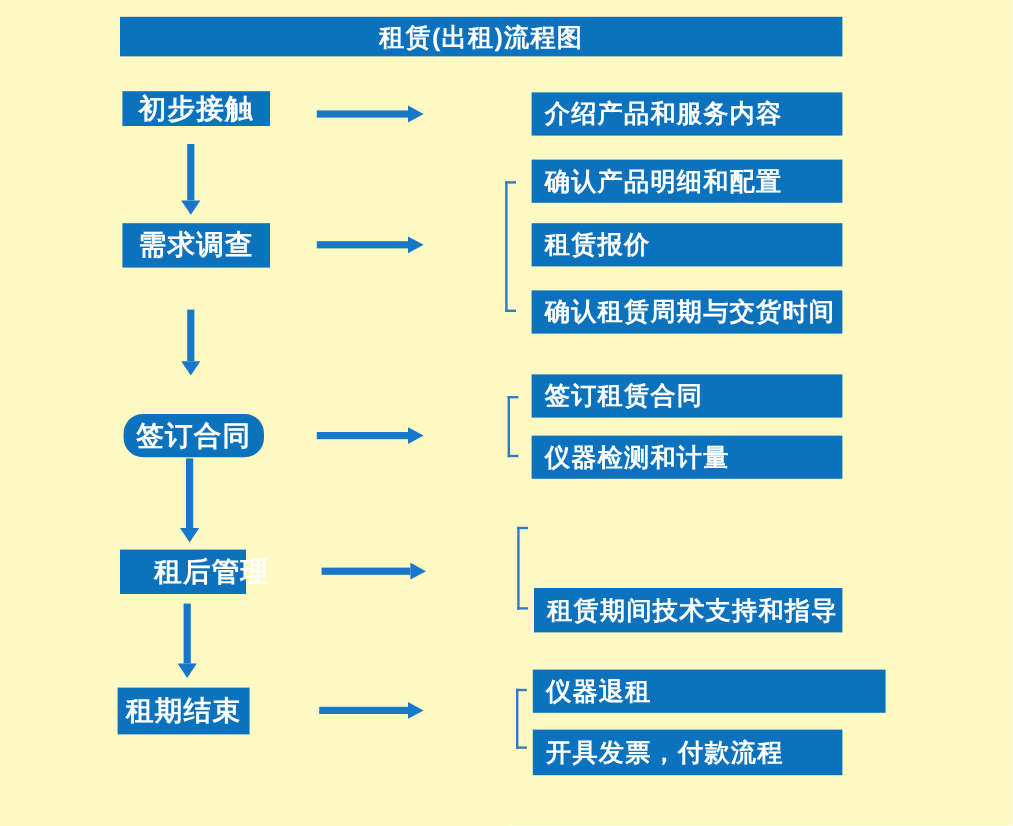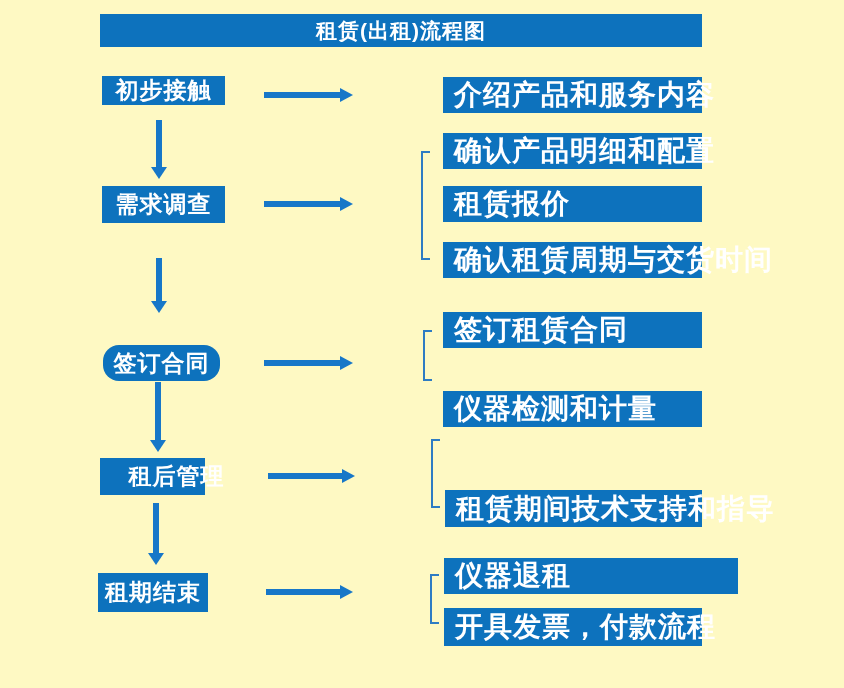--- a/index.html
+++ b/index.html
@@ -13,21 +13,21 @@
     position:relative;width:844px;height:688px;background:#fef9c3;overflow:hidden;
     font-family:Liberation Sans, sans-serif;
   }
   .bar{
     position:absolute;background:var(--box);color:var(--text);
     font-weight:bold;display:flex;align-items:center;box-sizing:border-box;
     white-space:nowrap;letter-spacing:1px;
   }
   .title{justify-content:center;font-size:21px;letter-spacing:1px;}
   .stage{justify-content:center;font-size:23px;}
-  .out{padding-left:11px;font-size:28px;}
+  .out{padding-left:11px;font-size:21px;}
   .shaft-h{position:absolute;height:6px;background:var(--arrow);}
   .shaft-v{position:absolute;width:6px;background:var(--arrow);}
   .head-right{position:absolute;width:0;height:0;
     border-top:7px solid transparent;border-bottom:7px solid transparent;
     border-left:13px solid var(--arrow);}
   .head-down{position:absolute;width:0;height:0;
     border-left:8px solid transparent;border-right:8px solid transparent;
     border-top:12px solid var(--arrow);}
   .bracket{position:absolute;box-sizing:border-box;
     border-left:2px solid var(--bracket);
@@ -58,21 +58,21 @@
   <div class="bar out" style="left:443px;top:242px;width:259px;height:36px;">确认租赁周期与交货时间</div>
 
   <div class="shaft-v" style="left:156px;top:258px;height:43px;"></div>
   <div class="head-down" style="left:151px;top:301px;"></div>
 
   <div class="bar stage" style="left:103px;top:345px;width:117px;height:36px;border-radius:16px;">签订合同</div>
   <div class="shaft-h" style="left:264px;top:360px;width:76px;"></div>
   <div class="head-right" style="left:340px;top:356px;"></div>
   <div class="bracket" style="left:423px;top:330px;width:9px;height:51px;"></div>
   <div class="bar out" style="left:443px;top:312px;width:259px;height:36px;">签订租赁合同</div>
-  <div class="bar out" style="left:443px;top:363px;width:259px;height:36px;margin-top:28px;">仪器检测和计量</div>
+  <div class="bar out" style="left:443px;top:363px;width:259px;height:36px;">仪器检测和计量</div>
 
   <div class="shaft-v" style="left:155px;top:382px;height:58px;"></div>
   <div class="head-down" style="left:150px;top:440px;"></div>
 
   <div class="bar stage" style="left:100px;top:458px;width:105px;height:37px;padding-left:48px;">租后管理</div>
   <div class="shaft-h" style="left:268px;top:473px;width:74px;"></div>
   <div class="head-right" style="left:342px;top:469px;"></div>
   <div class="bracket" style="left:431px;top:439px;width:9px;height:69px;"></div>
   <div class="bar out" style="left:445px;top:490px;width:257px;height:37px;">租赁期间技术支持和指导</div>
 

